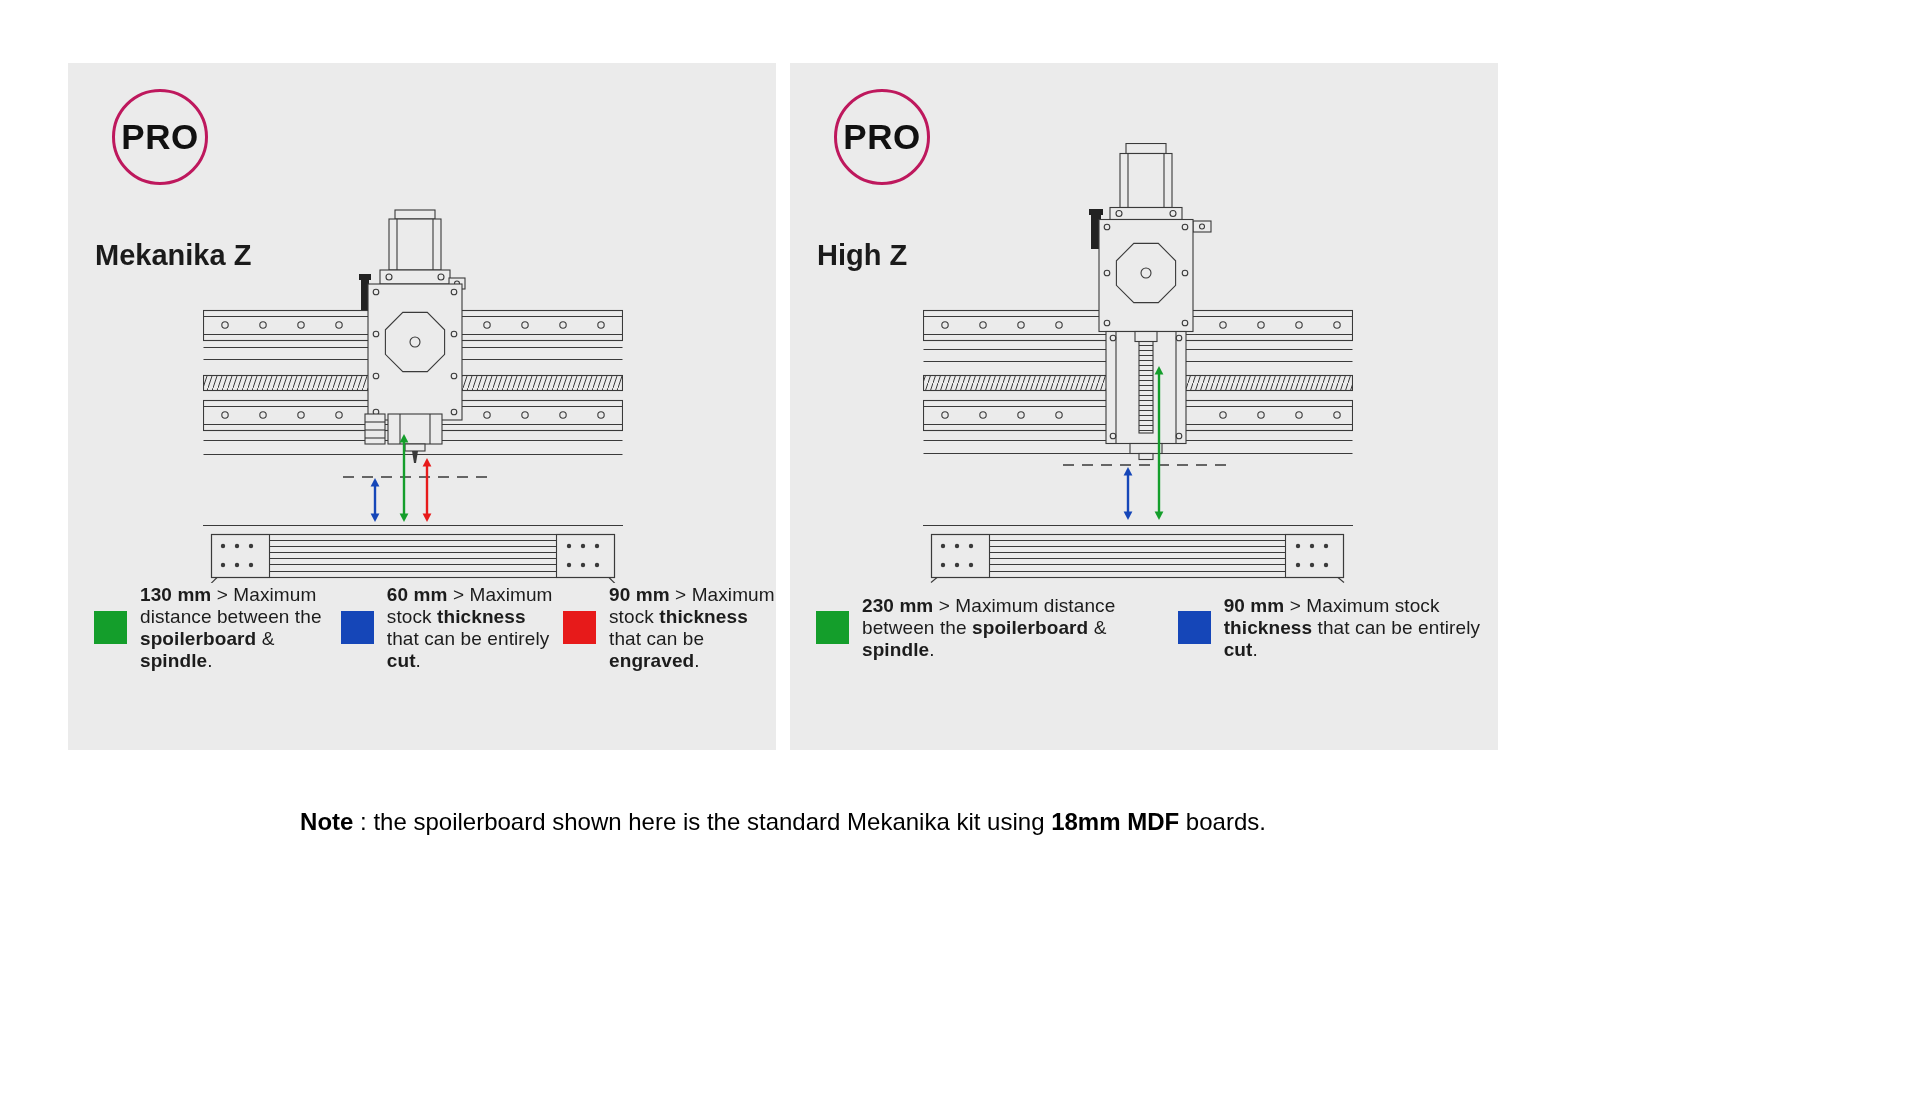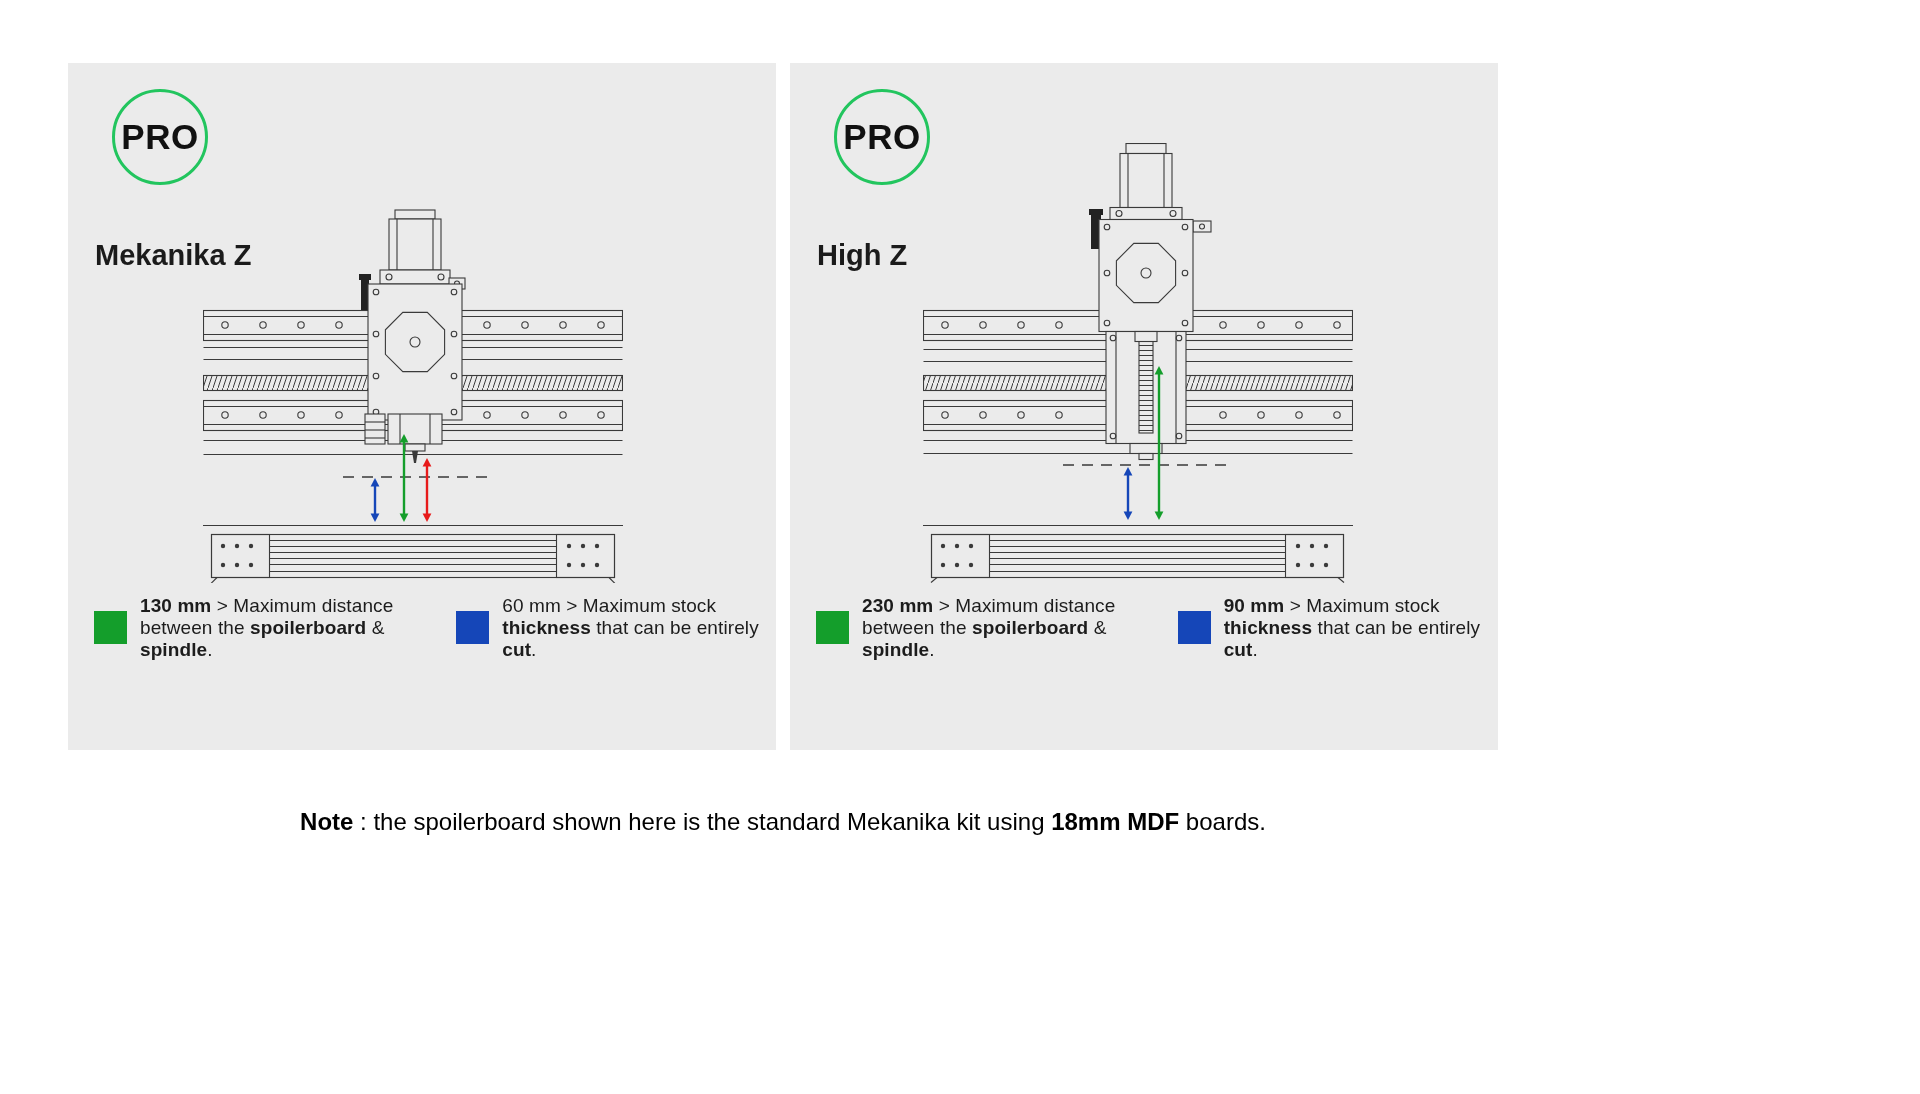--- a/index.html
+++ b/index.html
@@ -4,21 +4,21 @@
 <style>
   * { margin:0; padding:0; box-sizing:border-box; }
   html,body { width:1920px; height:1094px; background:#ffffff;
     font-family:"Liberation Sans", sans-serif; position:relative; overflow:hidden; }
 
   .panel { position:absolute; top:63px; width:708px; height:687px; background:#ebebeb; }
   .panel-left  { left:68px;  }
   .panel-right { left:790px; }
 
   .badge { position:absolute; left:44px; top:26px; width:96px; height:96px;
-    border:3px solid #22c55e; border-radius:50%;
+    border:3px solid #be185d; border-radius:50%;
     display:flex; align-items:center; justify-content:center;
     font-size:35px; font-weight:600; color:#111; letter-spacing:.5px; }
 
   .panel-title { position:absolute; left:27px; top:176px;
     font-size:29px; font-weight:600; color:#1b1b1b; }
 
   .drawing { position:absolute; }
   .panel-left  .drawing { left:135px; top:145px; }
   .panel-right .drawing { left:133px; top:80px;  }
 
@@ -170,21 +170,25 @@
     </g>
   </svg>
 
   <div class="legend">
     <div class="legend-row">
       <div class="legend-swatch" style="background-color: rgb(20, 158, 43);"></div>
       <div class="legend-text"><span style="font-weight: 700;">130 mm</span><span> &gt; Maximum distance between the </span><span style="font-weight: 700;">spoilerboard</span><span> &amp; </span><span style="font-weight: 700;">spindle</span><span>.</span></div>
     </div>
     <div class="legend-row">
       <div class="legend-swatch" style="background-color: rgb(21, 70, 184);"></div>
-      <div class="legend-text"><span style="font-weight: 400;">60 mm</span><span> &gt; Maximum stock </span><span style="font-weight: 700;">thickness</span><span> that can be entirely </span><span style="font-weight: 700;">cut</span><span>.</span></div>
+      <div class="legend-text"><span style="font-weight: 700;">60 mm</span><span> &gt; Maximum stock </span><span style="font-weight: 700;">thickness</span><span> that can be entirely </span><span style="font-weight: 700;">cut</span><span>.</span></div>
+    </div>
+    <div class="legend-row">
+      <div class="legend-swatch" style="background-color: rgb(231, 26, 26);"></div>
+      <div class="legend-text"><span style="font-weight: 700;">90 mm</span><span> &gt; Maximum stock </span><span style="font-weight: 700;">thickness</span><span> that can be </span><span style="font-weight: 700;">engraved</span><span>.</span></div>
     </div>
   </div>
 </div>
 
 <div class="panel panel-right" style="background-color: rgb(235, 235, 235);">
 
   <div class="badge">PRO</div>
 
   <div class="panel-title">High Z</div>
 

